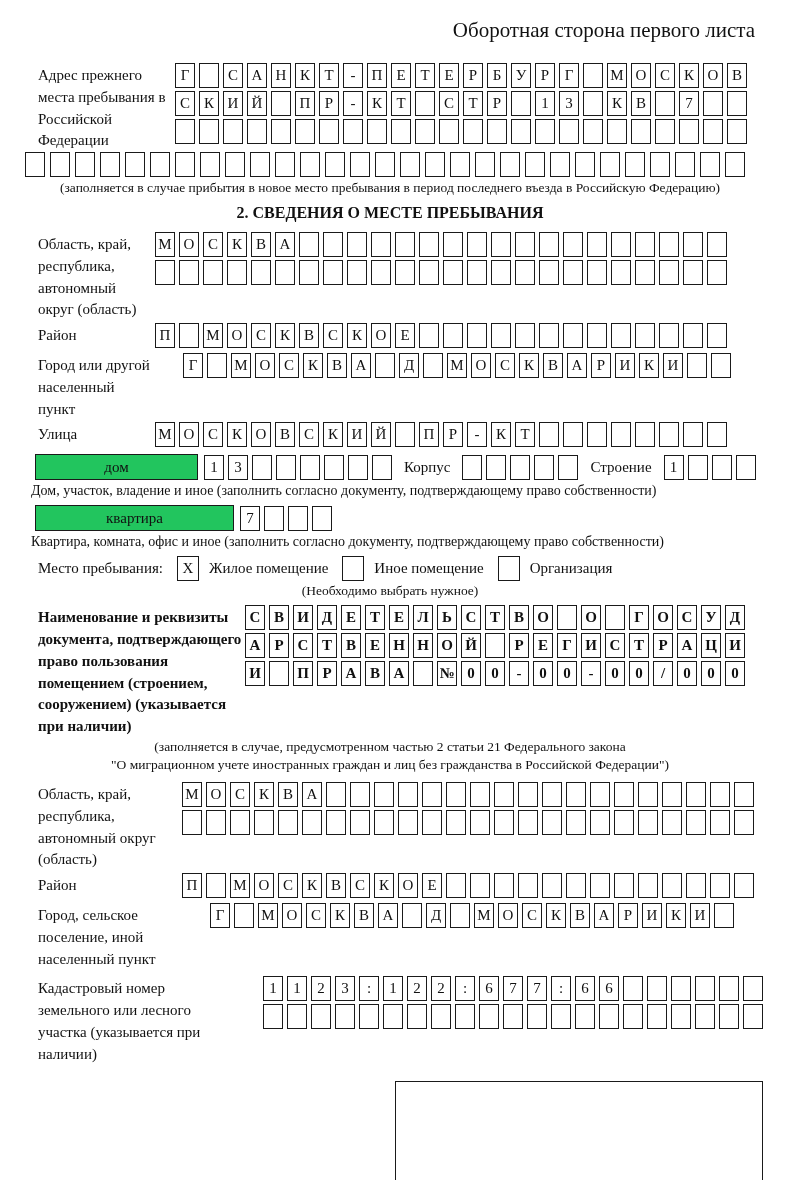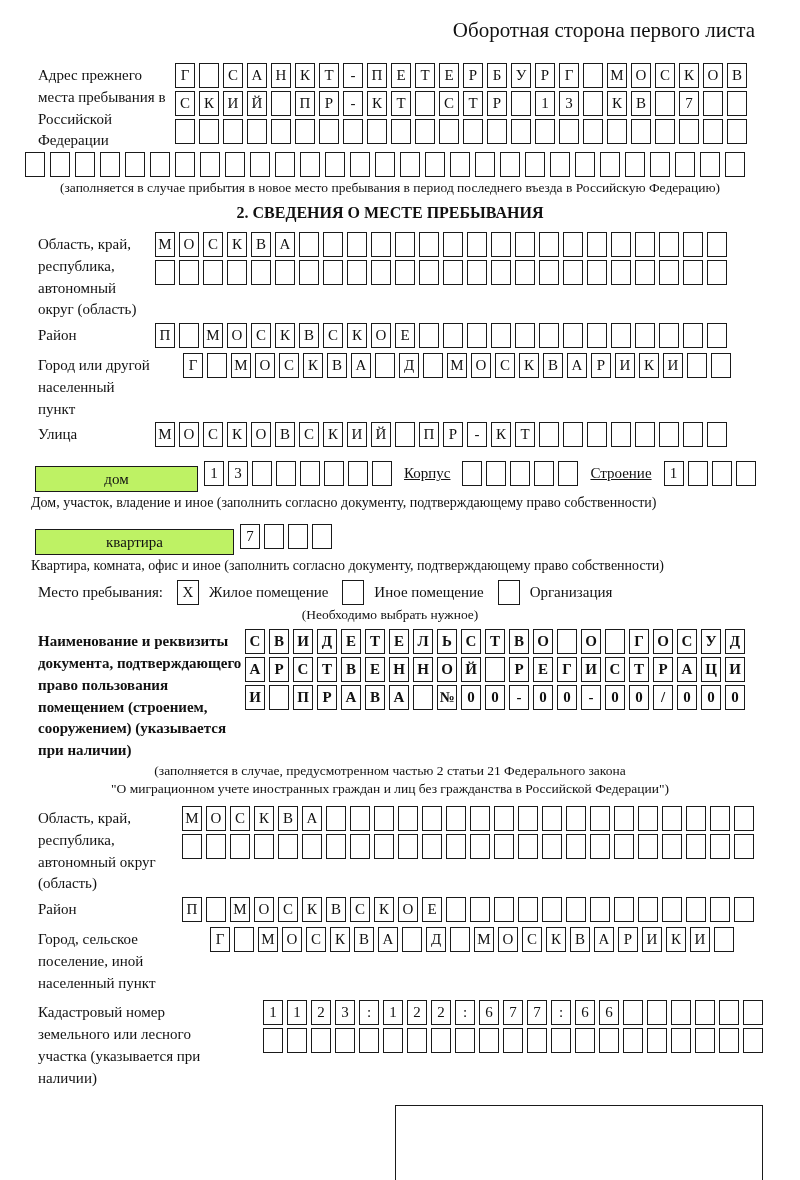--- a/index.html
+++ b/index.html
@@ -38,26 +38,26 @@
   .fullrow { margin-top: 0; }
 
   .small-note { font-size: 13.5px; text-align: center; margin: 2px 0 6px 0; }
   .sec-title { font-size: 16px; font-weight: bold; text-align: center; margin: 8px 0 10px 0; }
 
   
   .inline-row { display: flex; align-items: center; margin: 4px 0 2px 0; }
   .bigcell {
     border: 1.6px solid #1a1a1a; height: 26px;
     display: flex; align-items: center; justify-content: center;
-    font-size: 15px; background: #bef264; flex: 0 0 auto; margin-top: 12px;
+    font-size: 15px; background: #22c55e; flex: 0 0 auto;
   }
   .bigcell.dom { width: 163px; margin-left: 10px; }
   .bigcell.kvart { width: 199px; margin-left: 10px; }
   .inline-row .boxrow { margin-bottom: 0; margin-left: 6px; }
-  .mid-label { font-size: 15px; margin: 0 6px 0 12px; text-decoration: underline; }
+  .mid-label { font-size: 15px; margin: 0 6px 0 12px; }
   .caption { font-size: 14px; margin: 3px 0 6px 6px; }
 
   
   .mesto-row { display: flex; align-items: center; margin: 6px 0 2px 0; font-size: 15px; }
   .mesto-row .mlabel { padding-left: 13px; }
   .chk {
     width: 22px; height: 25px; border: 1.6px solid #1a1a1a;
     display: inline-flex; align-items: center; justify-content: center;
     font-size: 15px; margin: 0 10px 0 14px; flex: 0 0 auto;
   }

